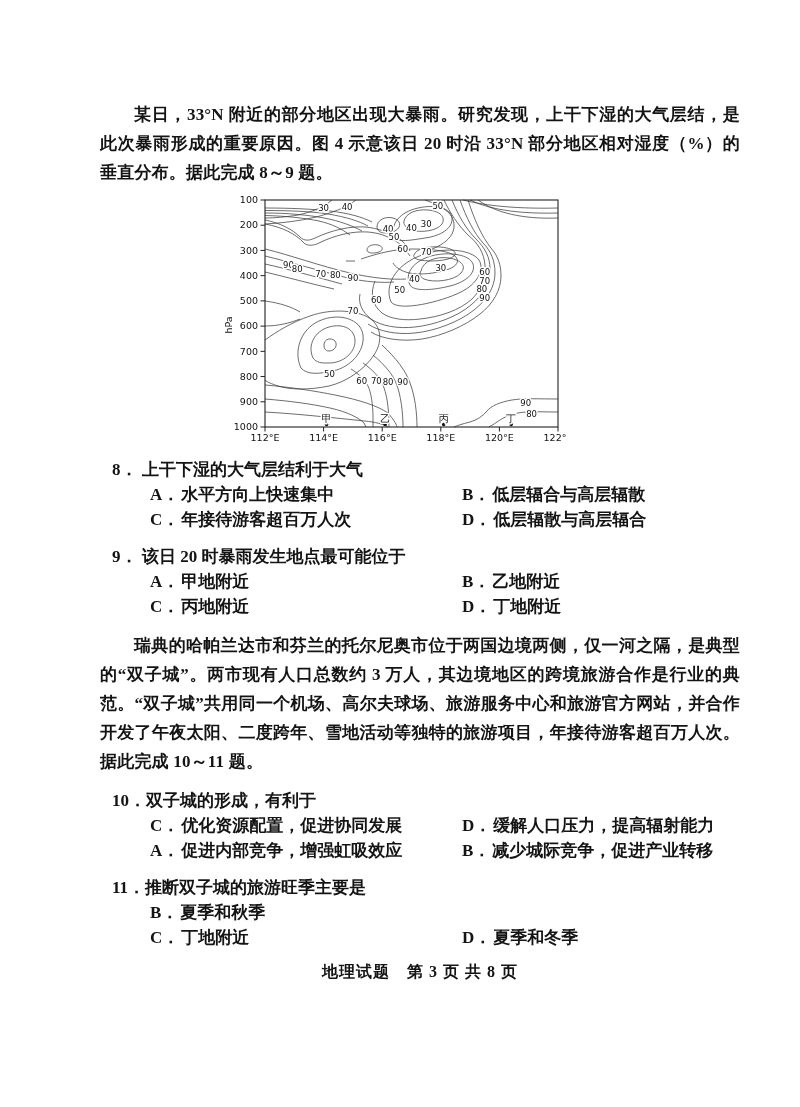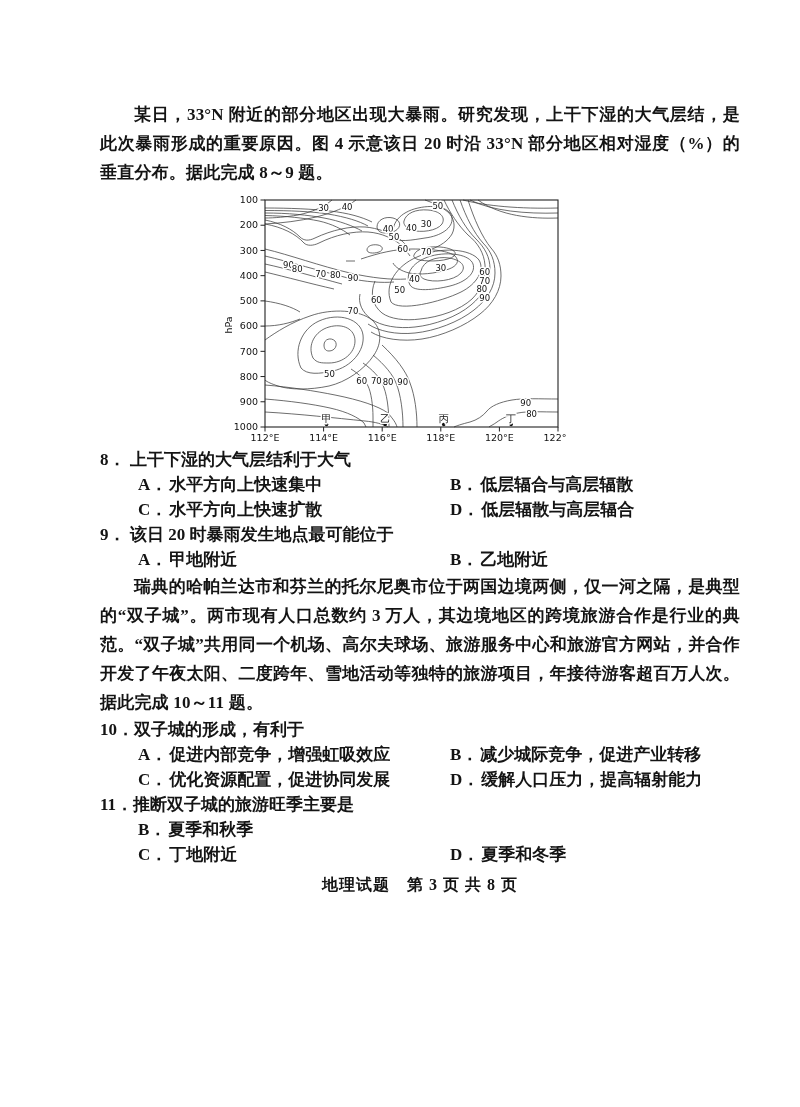--- a/index.html
+++ b/index.html
@@ -30,21 +30,21 @@
   .chart-block svg{display:block;}
   .chart-caption{
     text-align:center;
     width:346px;
     padding-left:40px;
     box-sizing:content-box;
     font-size:16px;
     font-weight:700;
     margin-top:1px;
   }
-  .question{margin:0;}
+  .question{margin:12px;}
   .q-stem{
     font-size:17px;
     line-height:25px;
     font-weight:600;
     white-space:nowrap;
   }
   .q-num{display:inline-block;min-width:30px;}
   .opt-row{
     display:flex;
     padding-left:38px;
@@ -206,45 +206,49 @@
     </svg>
   </figure>
 
   <div class="question">
     <div class="q-stem"><span class="q-num">8．</span><span>上干下湿的大气层结利于大气</span></div>
     <div class="opt-row">
       <span class="opt first"><span class="opt-label">A．</span><span>水平方向上快速集中</span></span>
       <span class="opt"><span class="opt-label">B．</span><span>低层辐合与高层辐散</span></span>
     </div>
     <div class="opt-row">
-      <span class="opt first"><span class="opt-label">C．</span><span>水平方向上快速扩散</span></span>
+      <span class="opt first"><span class="opt-label">C．</span><span>年接待游客超百万人次</span></span>
       <span class="opt"><span class="opt-label">D．</span><span>低层辐散与高层辐合</span></span>
     </div>
   </div>
 
   <div class="question">
     <div class="q-stem"><span class="q-num">9．</span><span>该日 20 时暴雨发生地点最可能位于</span></div>
     <div class="opt-row">
       <span class="opt first"><span class="opt-label">A．</span><span>甲地附近</span></span>
       <span class="opt"><span class="opt-label">B．</span><span>乙地附近</span></span>
     </div>
+    <div class="opt-row">
+      <span class="opt first"><span class="opt-label">C．</span><span>丙地附近</span></span>
+      <span class="opt"><span class="opt-label">D．</span><span>丁地附近</span></span>
+    </div>
   </div>
 
   <p class="para">瑞典的哈帕兰达市和芬兰的托尔尼奥市位于两国边境两侧，仅一河之隔，是典型的“双子城”。两市现有人口总数约 3 万人，其边境地区的跨境旅游合作是行业的典范。“双子城”共用同一个机场、高尔夫球场、旅游服务中心和旅游官方网站，并合作开发了午夜太阳、二度跨年、雪地活动等独特的旅游项目，年接待游客超百万人次。据此完成 10～11 题。</p>
 
   <div class="question">
     <div class="q-stem"><span class="q-num">10．</span><span>双子城的形成，有利于</span></div>
+    <div class="opt-row">
+      <span class="opt first"><span class="opt-label">C．</span><span>优化资源配置，促进协同发展</span></span>
+      <span class="opt"><span class="opt-label">D．</span><span>缓解人口压力，提高辐射能力</span></span>
+    </div>
     <div class="opt-row">
       <span class="opt first"><span class="opt-label">A．</span><span>促进内部竞争，增强虹吸效应</span></span>
       <span class="opt"><span class="opt-label">B．</span><span>减少城际竞争，促进产业转移</span></span>
     </div>
-    <div class="opt-row">
-      <span class="opt first"><span class="opt-label">C．</span><span>优化资源配置，促进协同发展</span></span>
-      <span class="opt"><span class="opt-label">D．</span><span>缓解人口压力，提高辐射能力</span></span>
-    </div>
   </div>
 
   <div class="question">
     <div class="q-stem"><span class="q-num">11．</span><span>推断双子城的旅游旺季主要是</span></div>
     <div class="opt-row">
       <span class="opt"><span class="opt-label">B．</span><span>夏季和秋季</span></span>
     </div>
     <div class="opt-row">
       <span class="opt first"><span class="opt-label">C．</span><span>丁地附近</span></span>
       <span class="opt"><span class="opt-label">D．</span><span>夏季和冬季</span></span>

